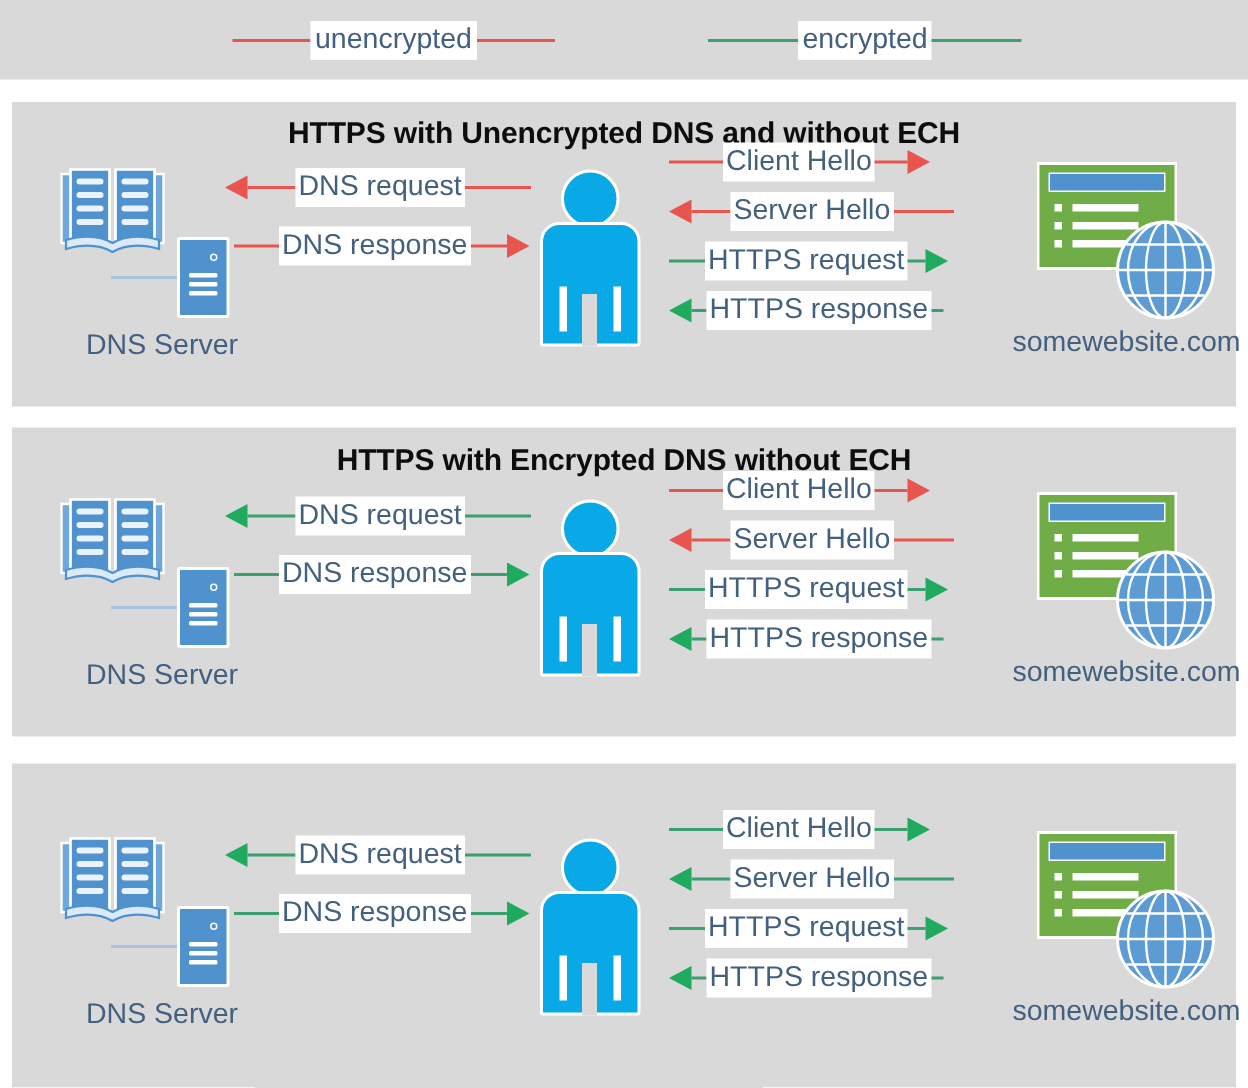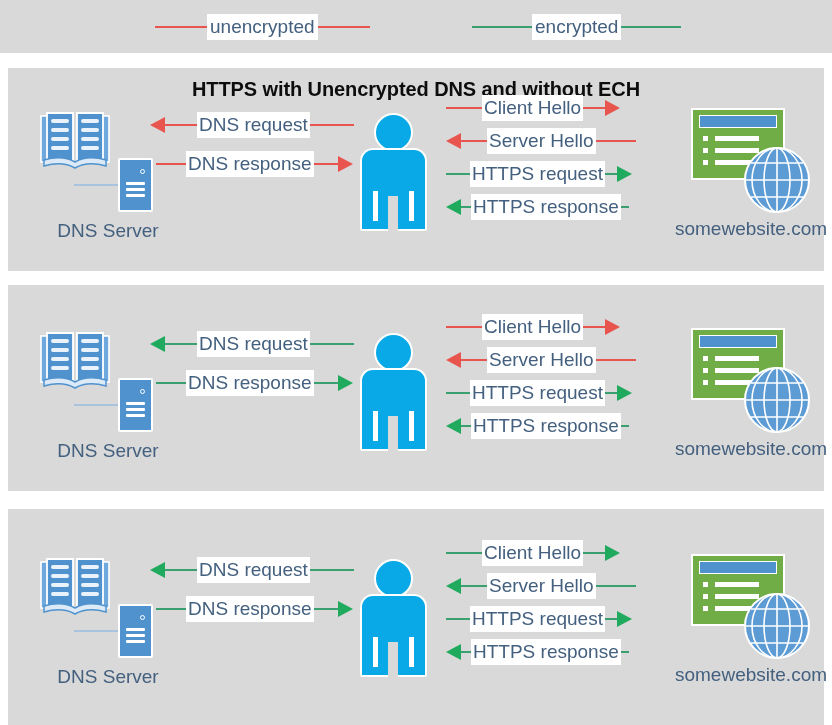--- a/index.html
+++ b/index.html
@@ -275,20 +275,21 @@
             <line x1="8" y1="51" x2="60" y2="51"></line>
             <line x1="34" y1="2" x2="34" y2="66"></line>
           </g>
         </svg>
       </div>
       <div class="site-caption">somewebsite.com</div>
     </div>
   </div>
 
   <div class="panel" id="panel-2">
+    <div class="panel-title">HTTPS with Encrypted DNS without ECH</div>
 
     <div class="dns-group">
       <div class="book">
         <svg viewBox="0 0 74 62" width="74" height="62">
           <path d="M3 6 h8 v46 h-8 z" fill="#6ea8dc" stroke="#ffffff" stroke-width="1.6"></path>
           <path d="M63 6 h8 v46 h-8 z" fill="#6ea8dc" stroke="#ffffff" stroke-width="1.6"></path>
           <path d="M9 3 h26 v49 h-26 z" fill="#4f92cd" stroke="#ffffff" stroke-width="1.8"></path>
           <path d="M39 3 h26 v49 h-26 z" fill="#4f92cd" stroke="#ffffff" stroke-width="1.8"></path>
           <g fill="#eaf3fb">
             <rect x="13" y="9" width="18" height="4" rx="2"></rect>

